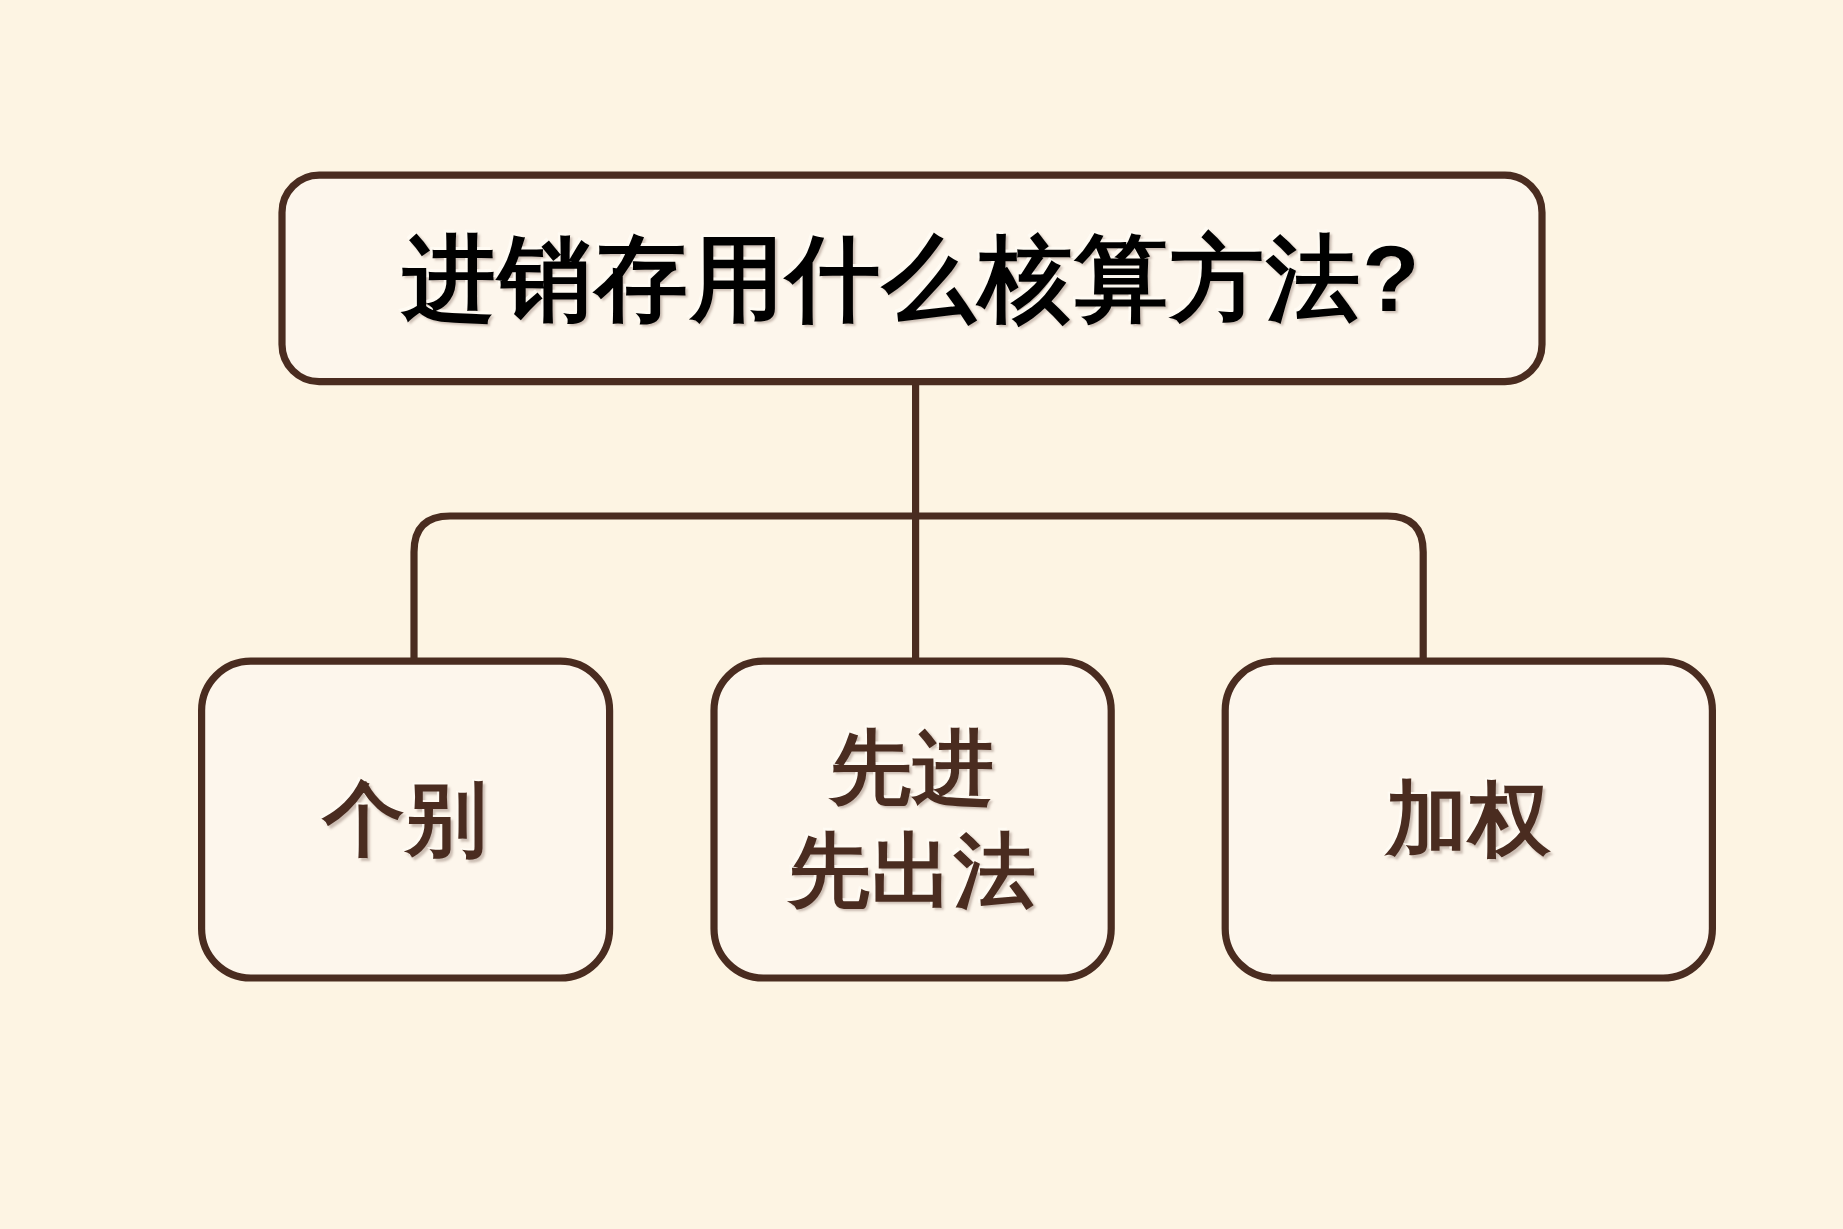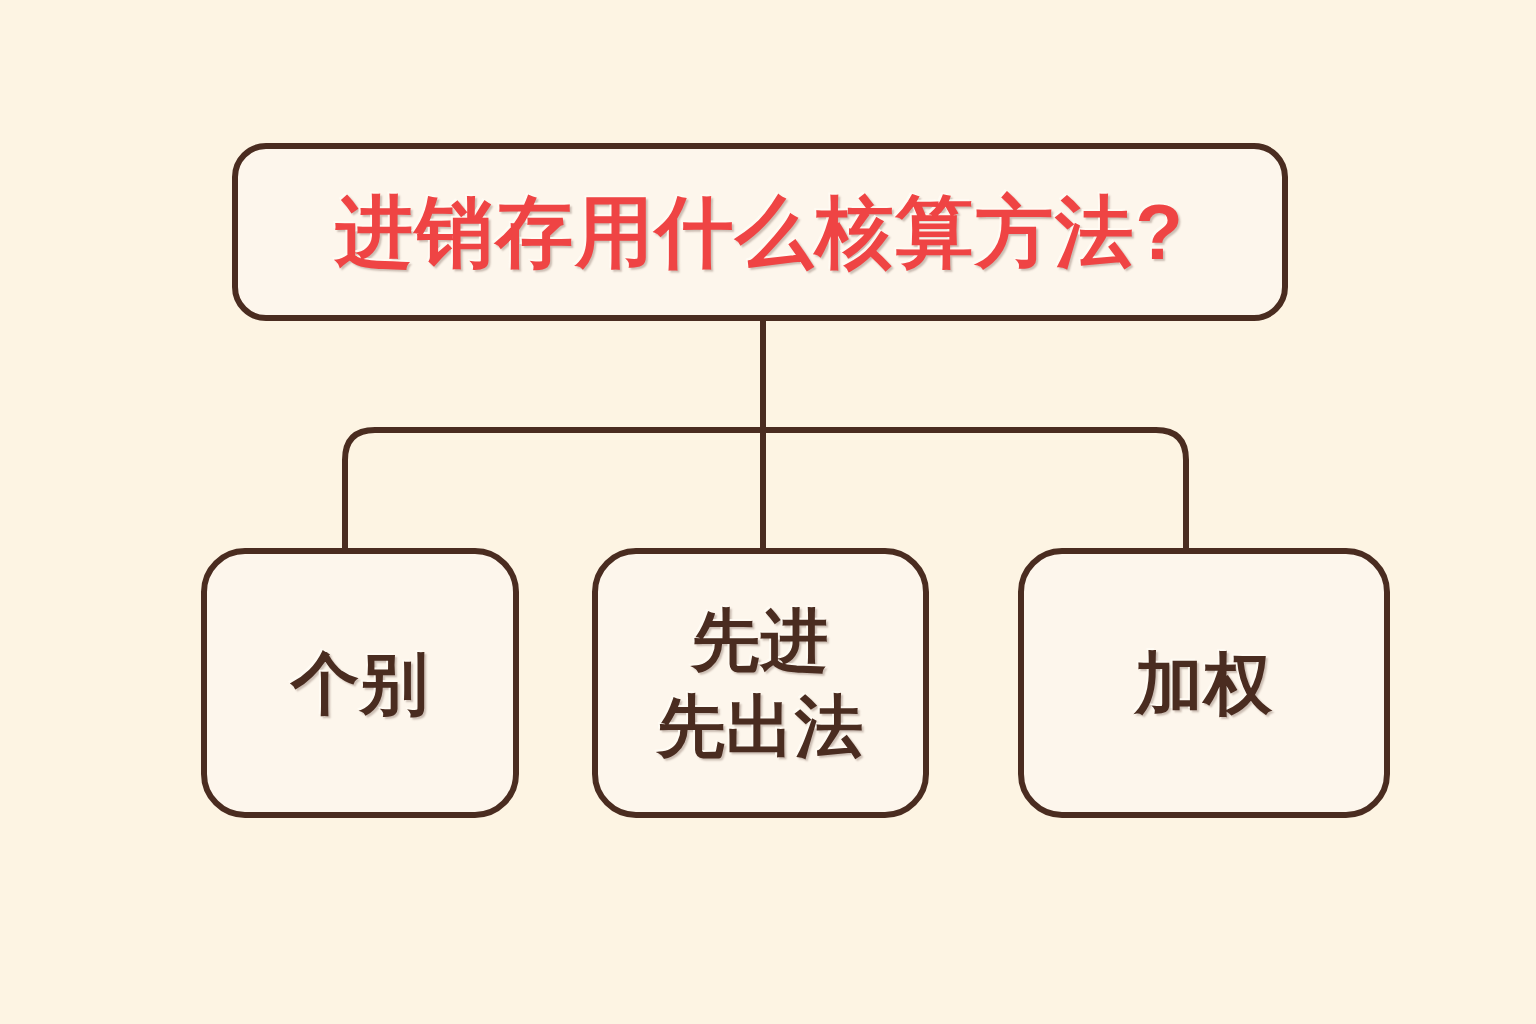--- a/index.html
+++ b/index.html
@@ -51,27 +51,27 @@
     height: 178px;
     border-radius: 34px;
   }
 
   .leaf-node {
     top: 548px;
     height: 270px;
     border-radius: 44px;
   }
 
-  #leaf-node-0 { left: 165px;  width: 318px; margin-left: 36px; }
+  #leaf-node-0 { left: 165px;  width: 346px; }
   #leaf-node-1 { left: 592px;  width: 337px; text-align: right; }
-  #leaf-node-2 { left: 1018px; width: 372px; }
+  #leaf-node-2 { left: 1018px; width: 412px; }
 
   
   .node-title {
-    color: #ef4444;
+    color: #000000;
     font-size: 78px;
     font-weight: bold;
     letter-spacing: 2px;
     line-height: 1;
     white-space: nowrap;
     text-shadow: -2px -2px 0 rgba(255, 252, 244, 0.85),
                   2px  2px 2px rgba(74, 44, 32, 0.28);
   }
 
   .leaf-line {

